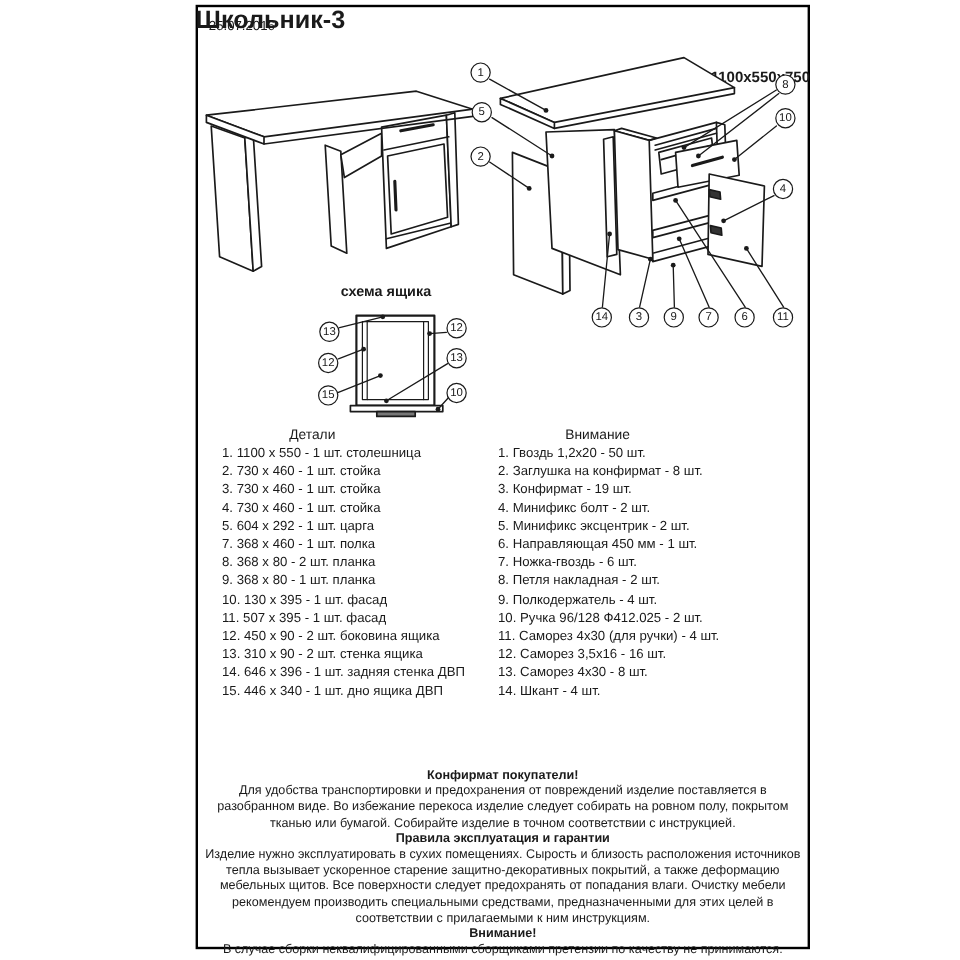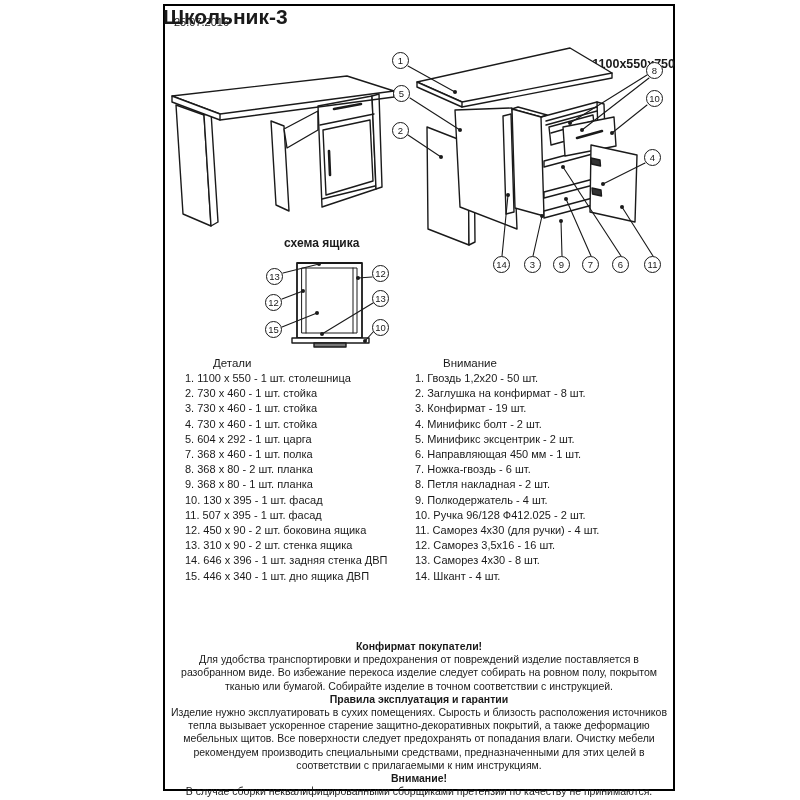--- a/index.html
+++ b/index.html
@@ -27,21 +27,21 @@
     font-size:12px;font-weight:bold;
   }
   .co{
     position:absolute;width:17px;height:17px;border:1.4px solid #1a1a1a;
     border-radius:50%;background:#fff;display:flex;align-items:center;
     justify-content:center;font-size:9.5px;box-sizing:border-box;
   }
   .list-block{position:absolute;font-size:11px;line-height:15.2px;}
   .parts-block{left:185px;top:356px;width:225px;}
   .hardware-block{left:415px;top:356px;width:240px;}
-  .list-heading{margin-left:28px;height:15px;font-size:11.5px;}
+  .list-heading{margin-left:56px;height:15px;font-size:11.5px;}
   .notices{
     position:absolute;left:168px;top:640px;width:502px;text-align:center;
     font-size:10.5px;line-height:13.2px;
   }
   .notices .hd{font-weight:bold;}
 </style>
 </head>
 <body>
 
 <div class="sheet-border"></div>

